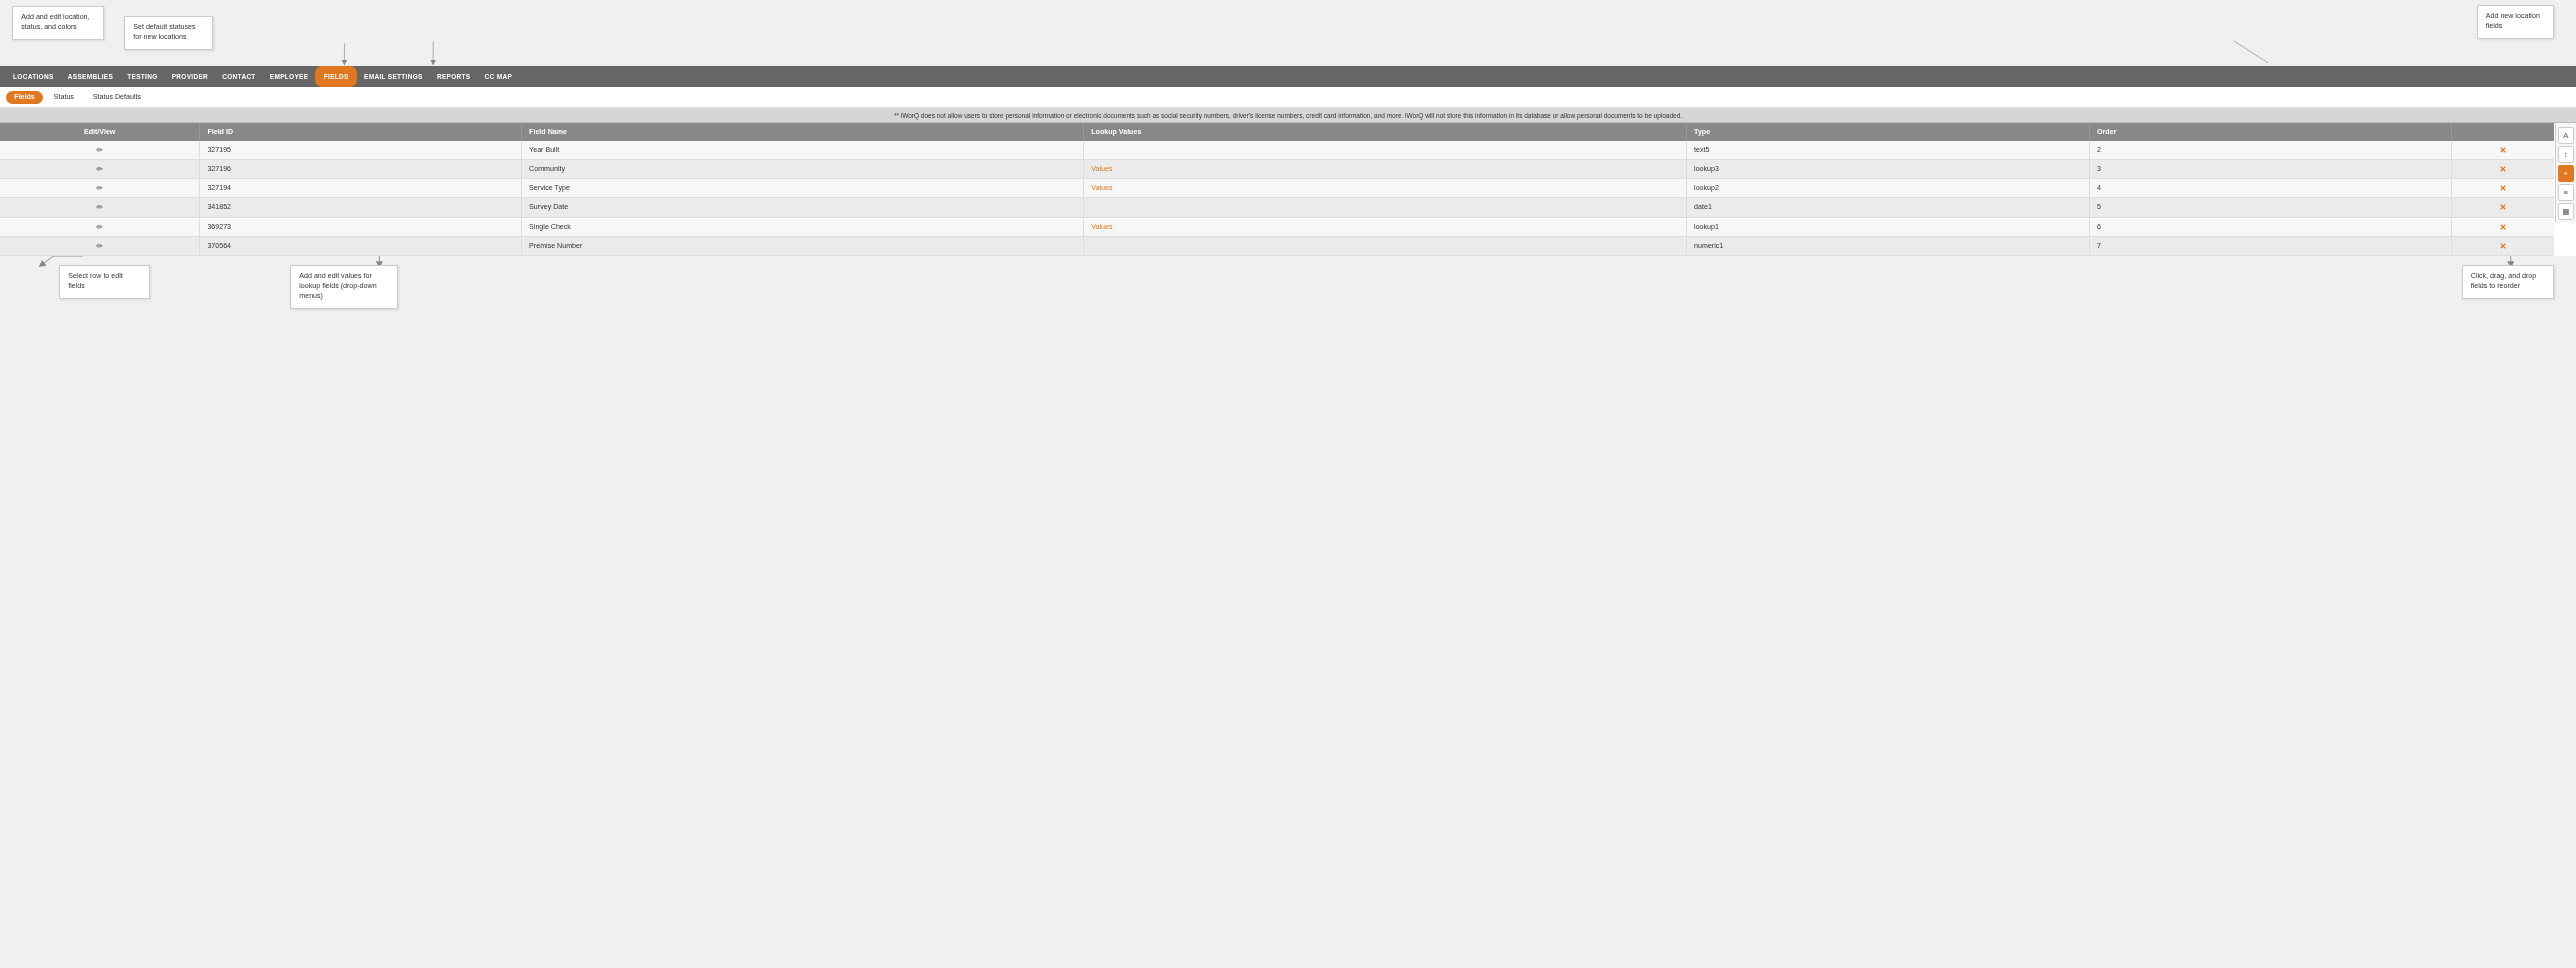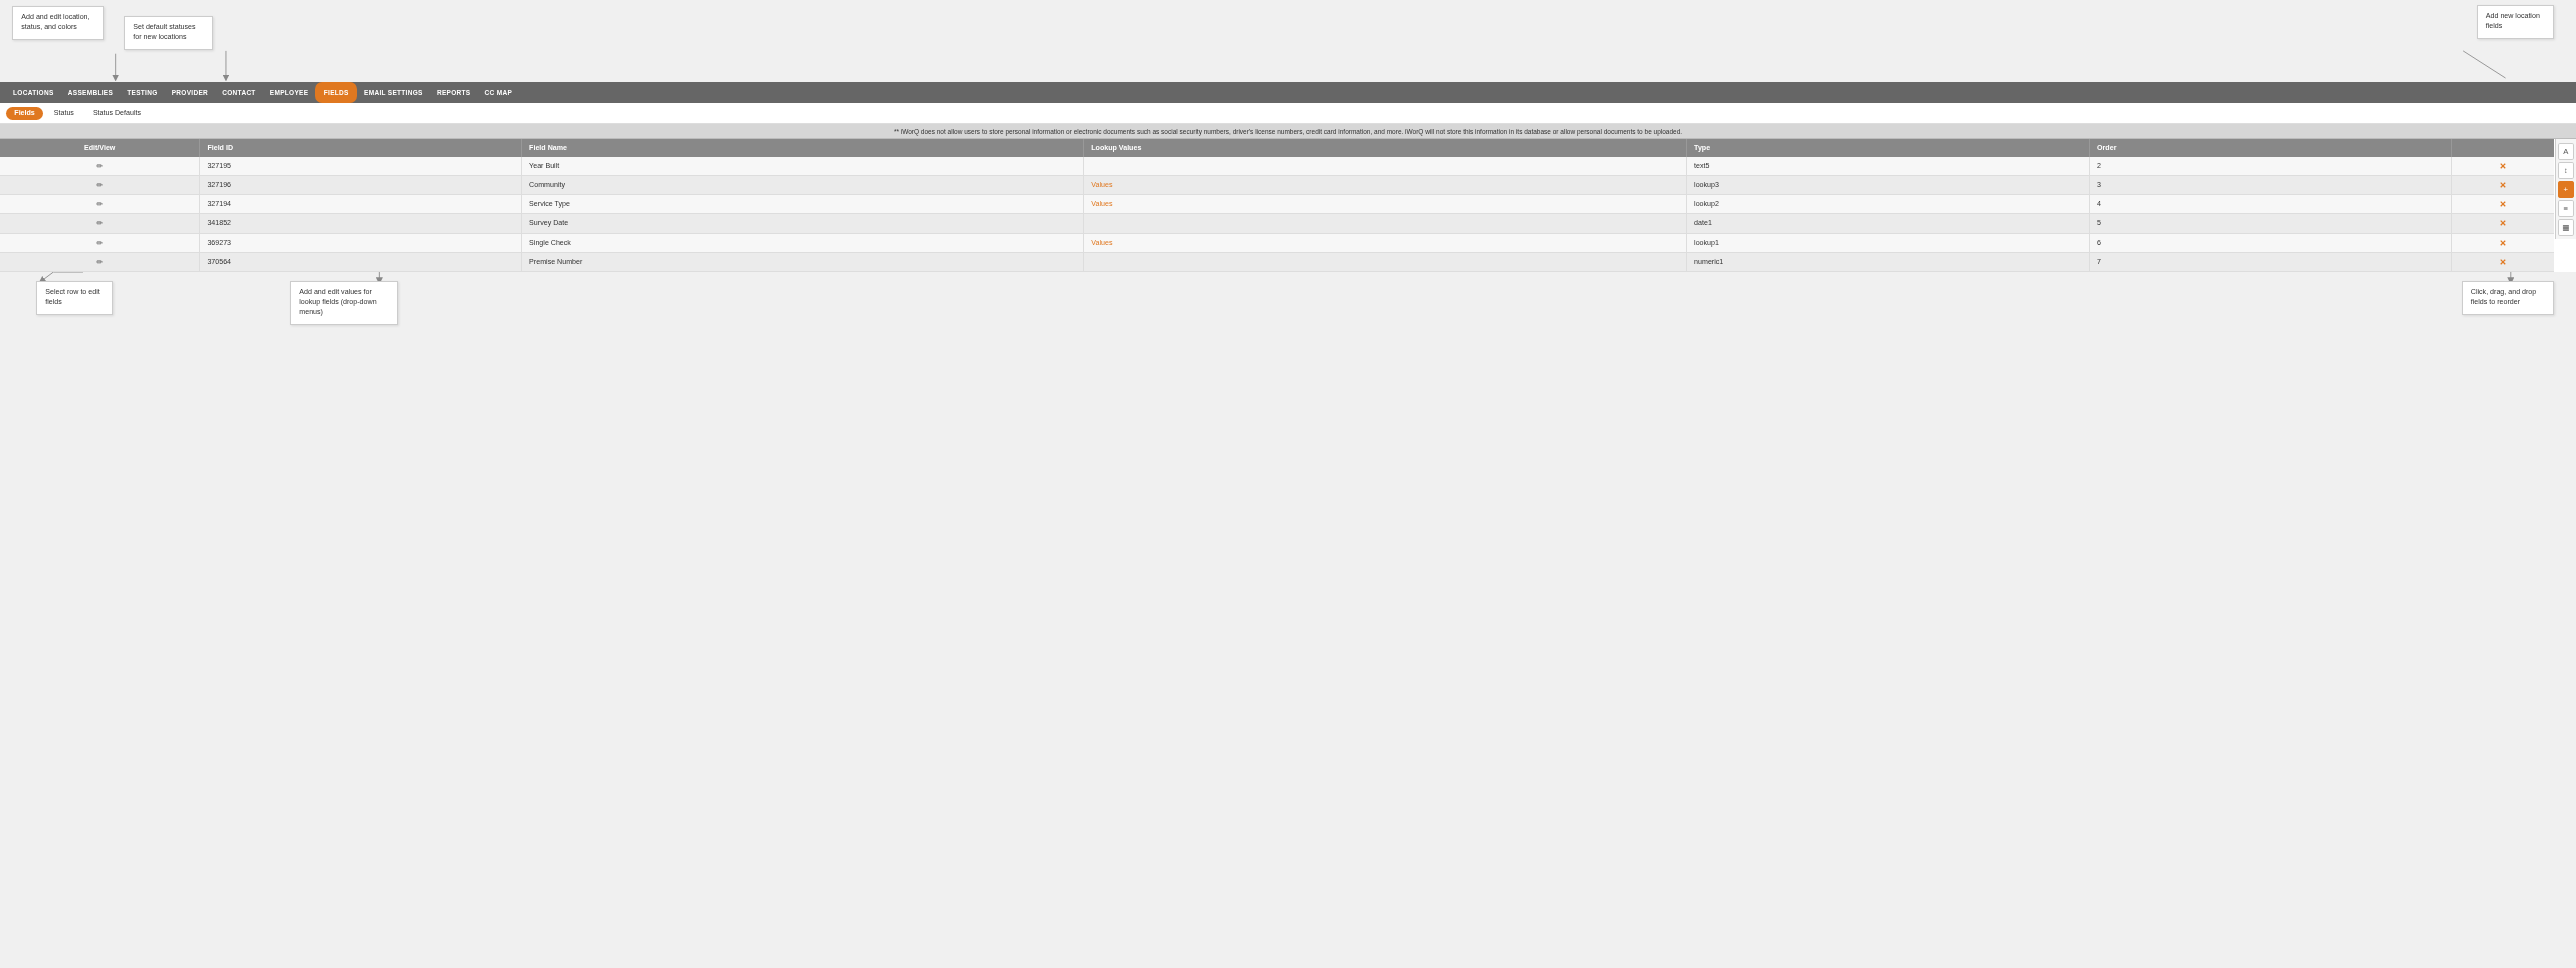--- a/index.html
+++ b/index.html
@@ -151,21 +151,21 @@
       cursor: pointer;
       font-size: 7.7px;
       color: #555;
     }
   </style>
 </head>
 <body>
 
 <div style="position:relative; width:100%; background:#f0f0f0;">
 
-  <div style="position:relative; height:82px; background:#f0f0f0; overflow:visible;">
+  <div style="position:relative; height:66px; background:#f0f0f0; overflow:visible;">
 
     <div class="tooltip-box" style="top:6px; left:12px; width:92px;">
       <span>Add and edit location, status, and colors</span>
     </div>
 
     <div class="tooltip-box" style="top:16px; left:124px; width:89px;">
       <span>Set default statuses for new locations</span>
     </div>
 
     <div class="tooltip-box" style="top:4.7px; right:22.5px; width:77px;">
@@ -318,21 +318,21 @@
       </defs>
 
       <line x1="140" y1="0" x2="90" y2="0" stroke="#888" stroke-width="1.5"></line>
       <line x1="90" y1="0" x2="70" y2="15" stroke="#888" stroke-width="1.5" marker-end="url(#arr2)"></line>
 
       <line x1="640" y1="0" x2="640" y2="15" stroke="#888" stroke-width="1.5" marker-end="url(#arr2)"></line>
 
       <line x1="calc(100% - 110px)" y1="0" x2="calc(100% - 110px)" y2="15" stroke="#888" stroke-width="1.5" marker-end="url(#arr2)"></line>
     </svg>
 
-    <div class="tooltip-box" style="top:9px; left:36px; width:77px;">
+    <div class="tooltip-box" style="top:9px; left:59px; width:91px;">
       <span>Select row to edit fields</span>
     </div>
 
     <div class="tooltip-box" style="top:9px; left:290px; width:108px;">
       <span>Add and edit values for lookup fields (drop-down menus)</span>
     </div>
 
     <div class="tooltip-box" style="top:9px; right:22.5px; width:92px;">
       <span>Click, drag, and drop fields to reorder</span>
     </div>

